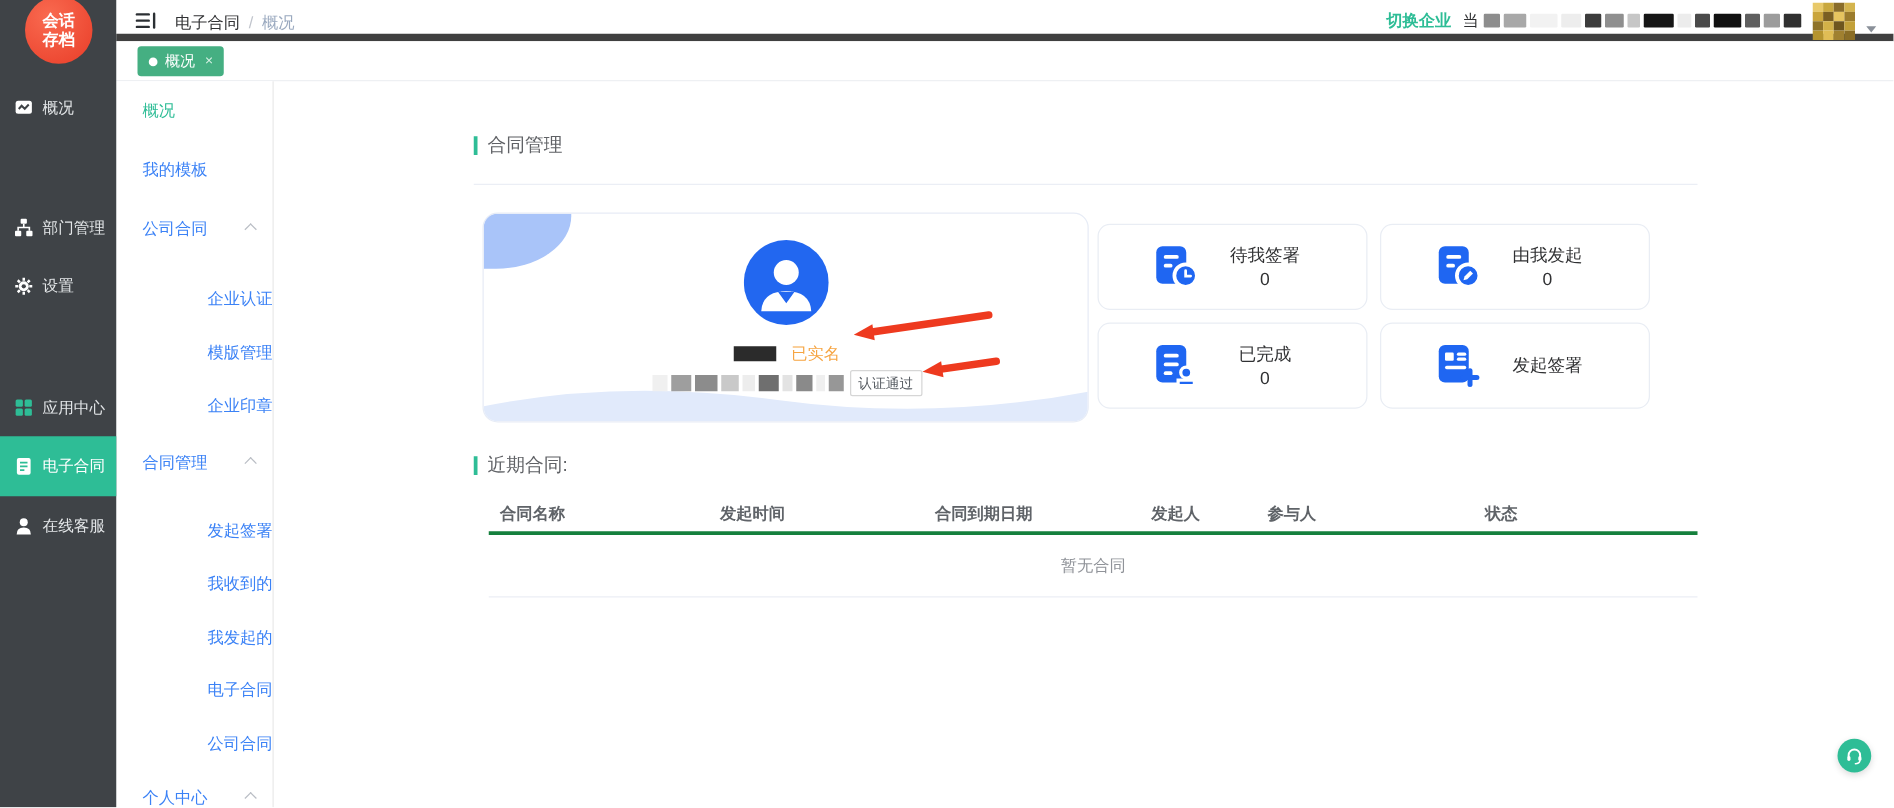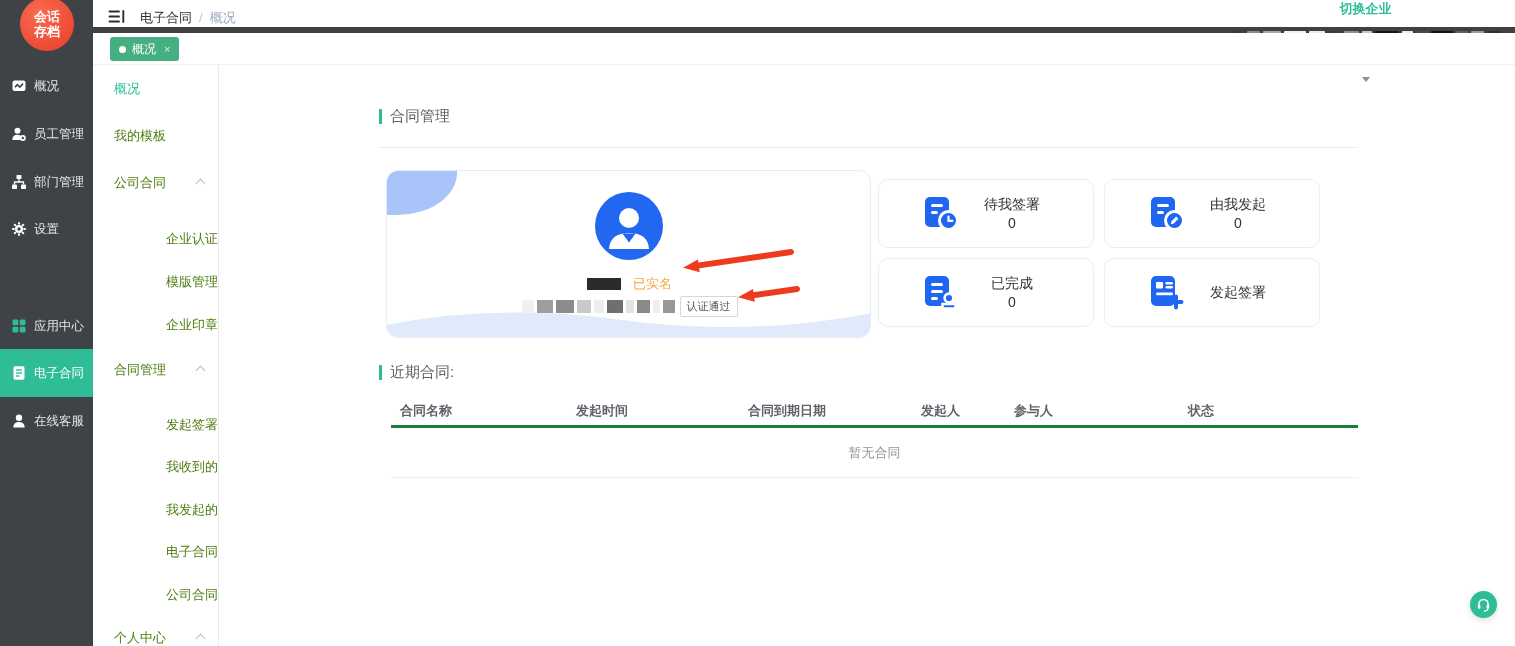--- a/index.html
+++ b/index.html
@@ -15,35 +15,35 @@
           color:#fff; font-weight:bold; font-size:13px; line-height:15px; }
   .pitem { position:absolute; left:0; width:93px; height:48px; display:flex; align-items:center;
            padding-left:11px; gap:7px; color:#e3e6e8; font-size:12.5px; cursor:pointer; }
   .pitem.active { background:#2ebd96; color:#fff; }
   .pitem svg { flex:0 0 auto; }
 
   
   .ssb { position:absolute; left:93px; top:65px; width:126px; height:581px; background:#fff;
          border-right:1px solid #eaeaea; z-index:4; }
   .sitem { position:absolute; left:0; width:125px; height:20px; line-height:20px;
-           padding-left:21px; font-size:13px; color:#4d7c0f; cursor:pointer; white-space:nowrap; }
+           padding-left:21px; font-size:13px; color:#3b82f6; cursor:pointer; white-space:nowrap; }
   .sitem.lvl1 { padding-left:41px;text-align:right; }
   .sitem.active { color:#2ebd96; }
   .chev { position:absolute; right:14px; top:7px; width:7px; height:7px;
           border-left:1.5px solid #b9bdc4; border-top:1.5px solid #b9bdc4;
           transform:rotate(45deg); }
 
   
   .topbar { position:absolute; left:93px; top:0; width:1422px; height:33px;
             border-bottom:6px solid #404040; background:#fff; z-index:3; }
   .collapse { position:absolute; left:15px; top:8px; cursor:pointer; }
   .crumbs { position:absolute; left:47px; top:9px; font-size:13px; color:#303133; }
   .crumbs .sep { color:#c0c4cc; margin:0 7px; }
   .crumbs .cur { color:#9aa9bf; }
-  .tbright { position:absolute; right:14px; top:0; height:33px; display:flex; align-items:center; gap:9px;flex-direction:column; }
+  .tbright { position:absolute; right:14px; top:0; height:33px; display:flex; align-items:center; gap:9px; }
   .switch { color:#2ebd96; font-size:13px; font-weight:bold; cursor:pointer; }
   .redact-row { display:flex; align-items:center; gap:3px; }
   .redact-row .pfx { font-size:13px; color:#303133; margin-right:1px; }
   .rb { display:inline-block; height:11px; border-radius:1px; }
   .mosaic { width:34px; height:30px; cursor:pointer; }
   .dd-caret { width:0; height:0; border-left:4px solid transparent; border-right:4px solid transparent;
               border-top:5px solid #8a9099; margin-top:14px; cursor:pointer; }
 
   
   .tabrow { position:absolute; left:93px; top:33px; width:1422px; height:32px;
@@ -106,29 +106,20 @@
       <span>会话</span>
       <span>存档</span>
     </div>
 
     <div class="pitem" style="top:62px">
       <svg width="16" height="16" viewBox="0 0 16 16">
           <rect x="1.5" y="2.5" width="13" height="10.5" rx="2" fill="#fff"></rect>
           <polyline points="4,9.2 6.3,6.6 8.8,9 12,5.6" stroke="#3f4347" stroke-width="1.6" fill="none"></polyline>
         </svg>
       <span>概况</span>
-    </div>
-    <div class="pitem" style="top:110px">
-      <svg width="16" height="16" viewBox="0 0 16 16">
-          <circle cx="6.5" cy="4.8" r="3" fill="#fff"></circle>
-          <path d="M1.3 14 q0-5.2 5.2-5.2 q2.7 0 4 1.5 l-1.2 3.7 z" fill="#fff"></path>
-          <circle cx="11.8" cy="12" r="3" fill="#fff"></circle>
-          <circle cx="11.8" cy="12" r="1.2" fill="#3f4347"></circle>
-        </svg>
-      <span>员工管理</span>
     </div>
     <div class="pitem" style="top:158px">
       <svg width="16" height="16" viewBox="0 0 16 16">
           <rect x="5.5" y="1" width="5" height="4" rx="0.8" fill="#fff"></rect>
           <rect x="1" y="10.5" width="5" height="4.5" rx="0.8" fill="#fff"></rect>
           <rect x="10" y="10.5" width="5" height="4.5" rx="0.8" fill="#fff"></rect>
           <path d="M8 5 v3 M3.5 10.5 v-2.5 h9 v2.5" stroke="#fff" stroke-width="1.3" fill="none"></path>
         </svg>
       <span>部门管理</span>
     </div>

